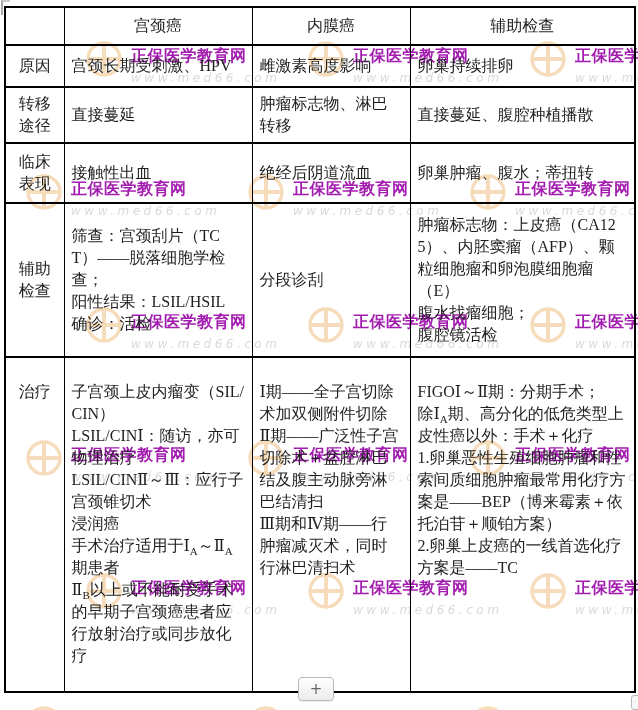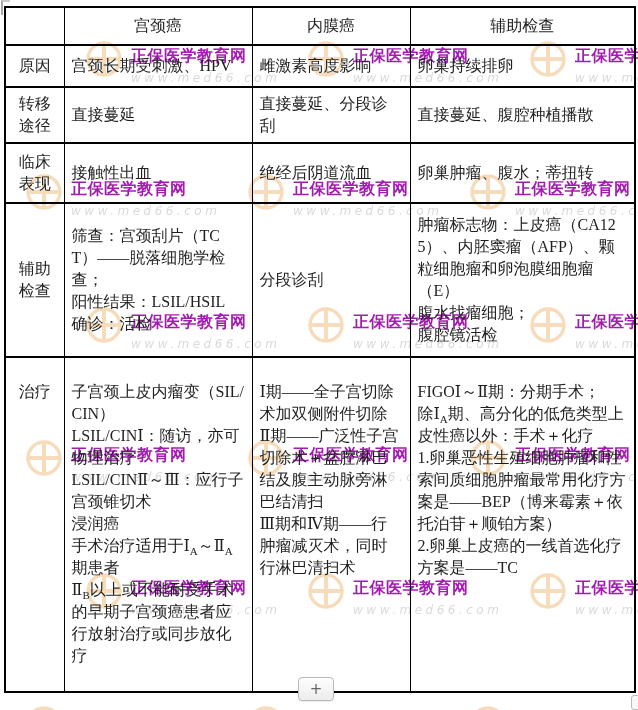--- a/index.html
+++ b/index.html
@@ -224,21 +224,21 @@
   </tr>
   <tr class="r-cause">
     <td class="rowhead">原因</td>
     <td>宫颈长期受刺激、HPV</td>
     <td>雌激素高度影响</td>
     <td>卵巢持续排卵</td>
   </tr>
   <tr class="r-spread">
     <td class="rowhead">转移途径</td>
     <td>直接蔓延</td>
-    <td>直接蔓延、分段诊刮</td>
+    <td>肿瘤标志物、淋巴转移</td>
     <td>直接蔓延、腹腔种植播散</td>
   </tr>
   <tr class="r-clinical">
     <td class="rowhead">临床表现</td>
     <td>接触性出血</td>
     <td>绝经后阴道流血</td>
     <td>卵巢肿瘤、腹水；蒂扭转</td>
   </tr>
   <tr class="r-aux">
     <td class="rowhead">辅助检查</td>

